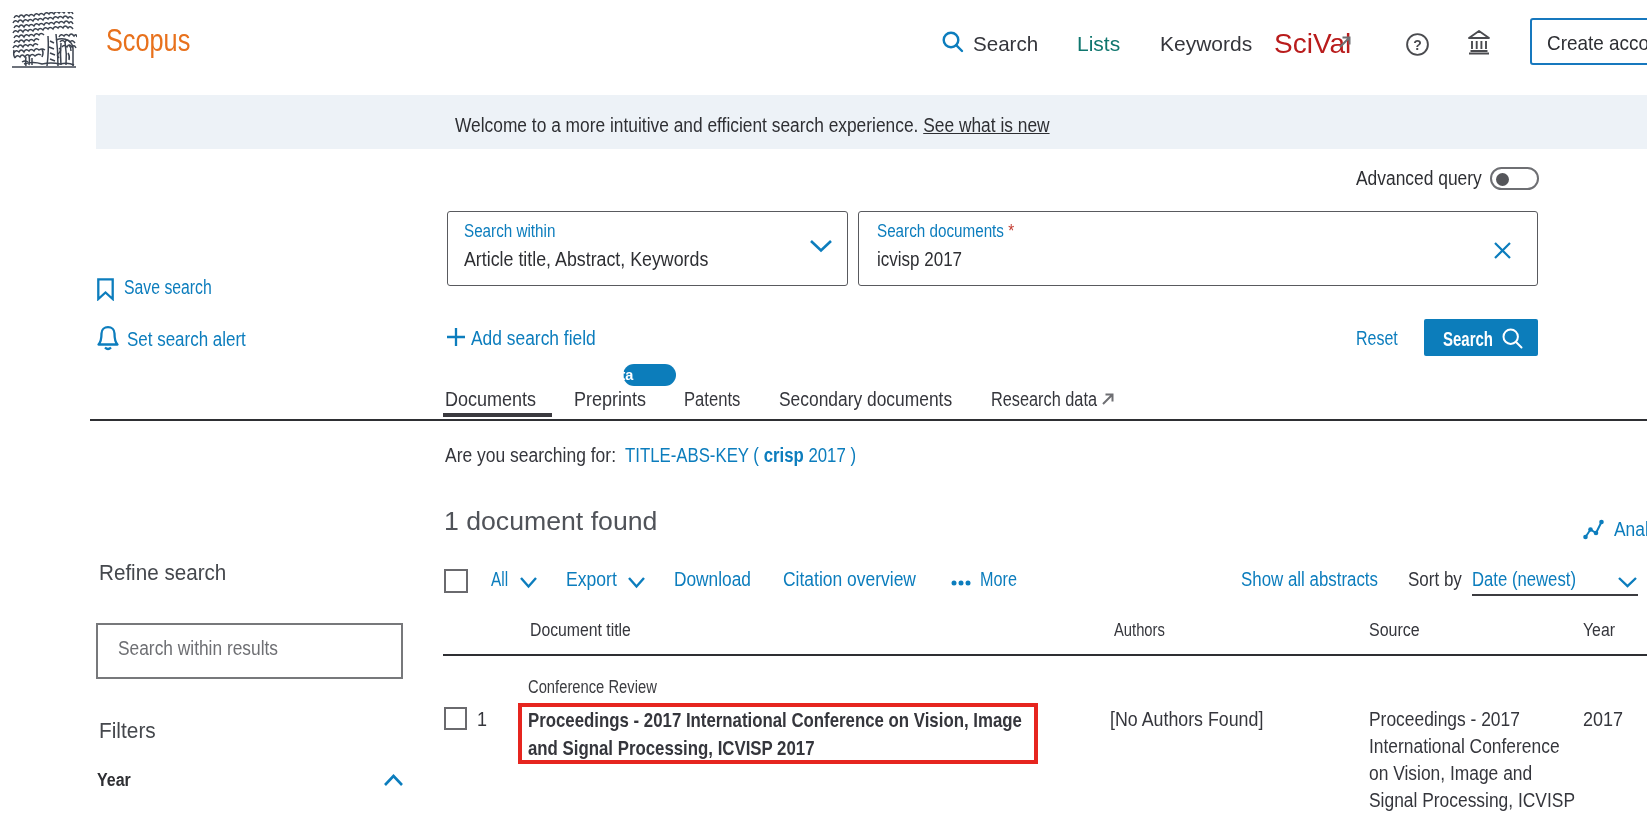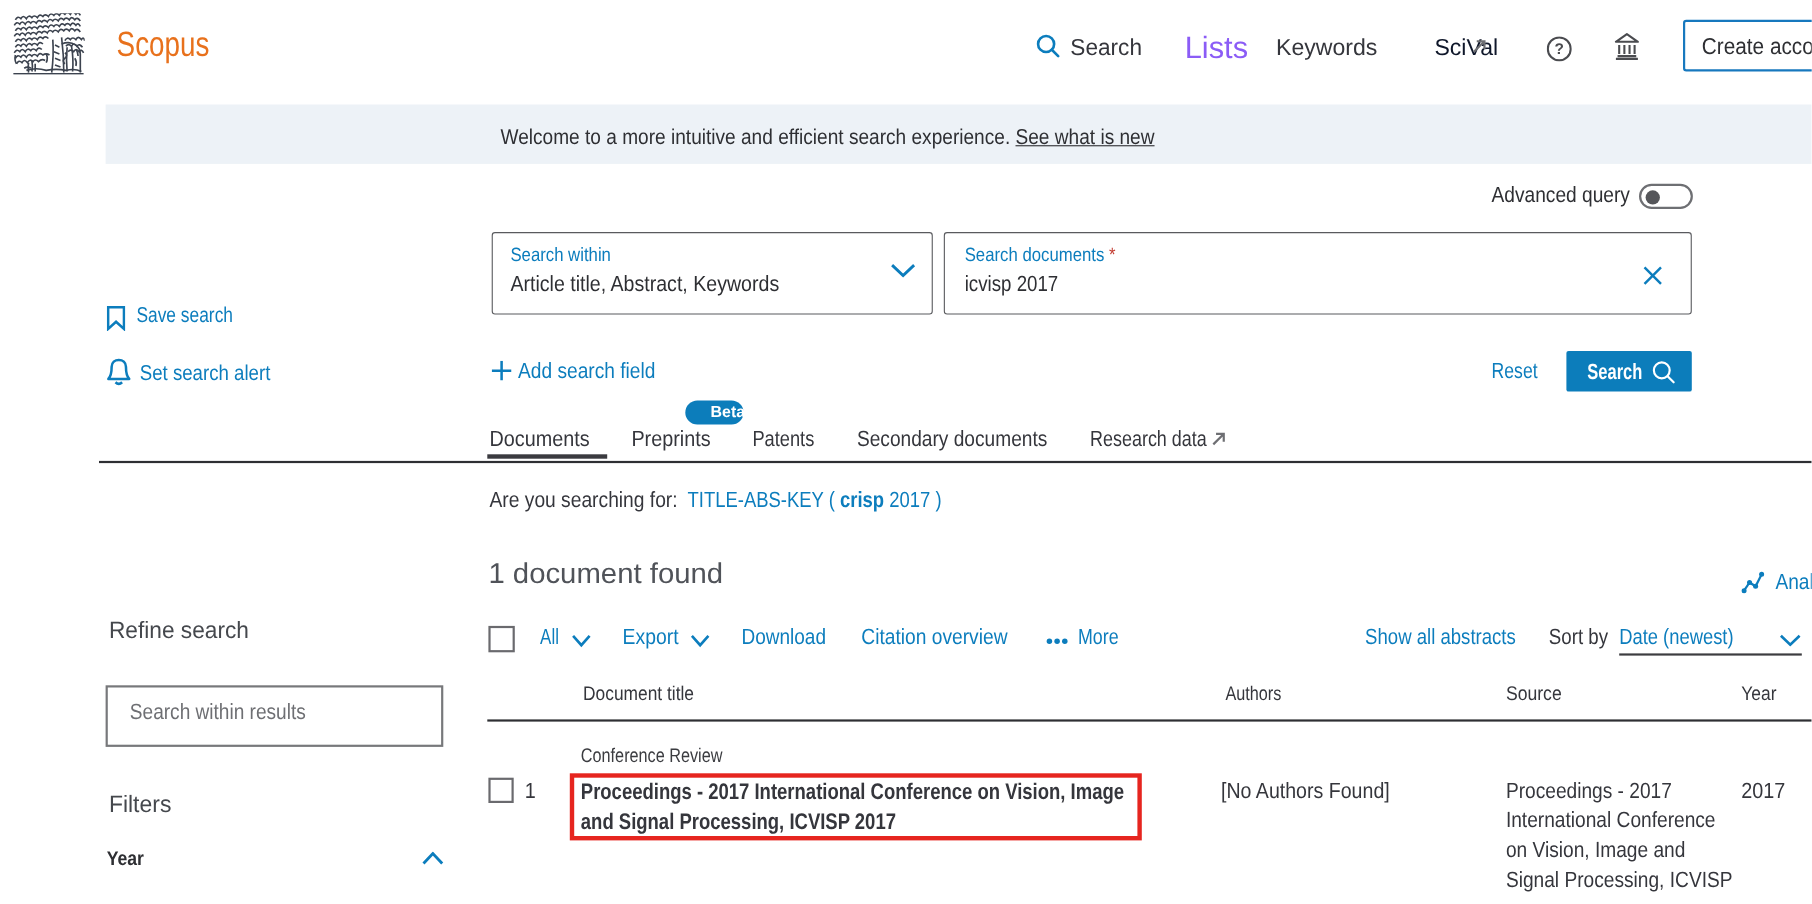--- a/index.html
+++ b/index.html
@@ -38,23 +38,23 @@
       <path d="M10 50 q3 -2 6 0"></path>
     </g>
   </svg>
   <div class="abs" style="left:106px;top:24px;font-size:32px;line-height:32px;color:#e8711c;transform:scaleX(.79)">Scopus</div>
 
   <svg class="abs" style="left:942px;top:31px" width="22" height="22" viewBox="0 0 22 22">
       <circle cx="9" cy="9" r="7.3" fill="none" stroke="#0c7dbd" stroke-width="2.4"></circle>
       <line x1="14.2" y1="14.2" x2="20" y2="20" stroke="#0c7dbd" stroke-width="2.4" stroke-linecap="round"></line>
     </svg>
   <div class="abs" style="left:973px;top:33px;font-size:21px;line-height:21px;color:#35363c;transform:scaleX(.98)">Search</div>
-  <div class="abs" style="left:1077px;top:33px;font-size:28px;line-height:21px;color:#8b5cf6;">Lists</div>
+  <div class="abs" style="left:1077px;top:33px;font-size:21px;line-height:21px;color:#0f766e;">Lists</div>
   <div class="abs" style="left:1160px;top:33px;font-size:21px;line-height:21px;color:#35363c;">Keywords</div>
-  <div class="abs" style="left:1274px;top:33px;font-size:21px;line-height:21px;color:#0f172a;margin-left:30px;">SciVal</div>
+  <div class="abs" style="left:1274px;top:33px;font-size:28px;line-height:21px;color:#b91c1c;">SciVal</div>
   <svg class="abs" style="left:1337px;top:34px" width="16" height="16" viewBox="0 0 16 16">
       <path d="M3 13 L12 4 M5.5 3.5 H12.5 V10.5" fill="none" stroke="#6e6f73" stroke-width="2"></path>
     </svg>
   <svg class="abs" style="left:1406px;top:33px" width="23" height="23" viewBox="0 0 23 23">
       <circle cx="11.5" cy="11.5" r="10.4" fill="none" stroke="#4a4b4f" stroke-width="1.9"></circle>
       <text x="11.5" y="16.5" text-anchor="middle" font-size="14" font-weight="bold" fill="#4a4b4f" font-family="Liberation Sans">?</text>
     </svg>
   <svg class="abs" style="left:1467px;top:29px" width="24" height="26" viewBox="0 0 24 26">
     <g fill="none" stroke="#4a4b4f" stroke-width="1.9">
       <path d="M2 9 L12 2 L22 9 Z" stroke-linejoin="round"></path>
@@ -102,21 +102,21 @@
   <div class="abs blue" style="left:471px;top:328px;font-size:20px;line-height:20px;transform:scaleX(.87)">Add search field</div>
   <div class="abs blue" style="left:1356px;top:328px;font-size:20px;line-height:20px;transform:scaleX(.8)">Reset</div>
   <div class="abs" style="left:1424px;top:319px;width:114px;height:37px;background:#0c7dbb;border-radius:2px;"></div>
   <div class="abs" style="left:1443px;top:329px;font-size:20px;line-height:20px;color:#fff;font-weight:bold;transform:scaleX(.75)">Search</div>
   <svg class="abs" style="left:1502px;top:328px" width="21" height="21" viewBox="0 0 21 21">
       <circle cx="8.7" cy="8.7" r="7.2" fill="none" stroke="#fff" stroke-width="2"></circle>
       <line x1="14" y1="14" x2="19.5" y2="19.5" stroke="#fff" stroke-width="2" stroke-linecap="round"></line>
     </svg>
 
   <div class="abs" style="left:623px;top:364px;width:53px;height:22px;background:#0c7dbb;border-radius:11px;"></div>
-  <div class="abs" style="left:646px;top:368px;font-size:14.5px;line-height:14.5px;color:#fff;font-weight:bold;">Beta</div>
+  <div class="abs" style="left:602px;top:368px;font-size:14.5px;line-height:14.5px;color:#fff;font-weight:bold;">Beta</div>
   <div class="abs dark" style="left:445px;top:389px;font-size:20px;line-height:20px;transform:scaleX(.90)">Documents</div>
   <div class="abs dark" style="left:574px;top:389px;font-size:20px;line-height:20px;transform:scaleX(.90)">Preprints</div>
   <div class="abs dark" style="left:684px;top:389px;font-size:20px;line-height:20px;transform:scaleX(.83)">Patents</div>
   <div class="abs dark" style="left:779px;top:389px;font-size:20px;line-height:20px;transform:scaleX(.87)">Secondary documents</div>
   <div class="abs dark" style="left:991px;top:389px;font-size:20px;line-height:20px;transform:scaleX(.815)">Research data</div>
   <svg class="abs" style="left:1100px;top:391px" width="16" height="16" viewBox="0 0 16 16">
       <path d="M3 13 L12 4 M5.5 3.5 H12.5 V10.5" fill="none" stroke="#6e6f73" stroke-width="2"></path>
     </svg>
   <div class="abs" style="left:443px;top:413px;width:109px;height:3.5px;background:#3a3a3f;"></div>
   <div class="abs" style="left:90px;top:419px;width:1557px;height:2px;background:#2e2f33;"></div>

